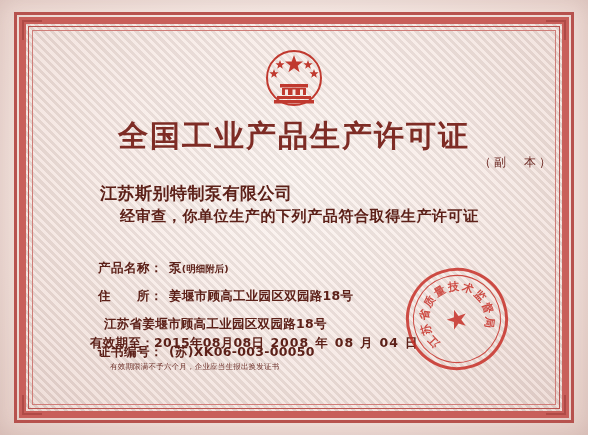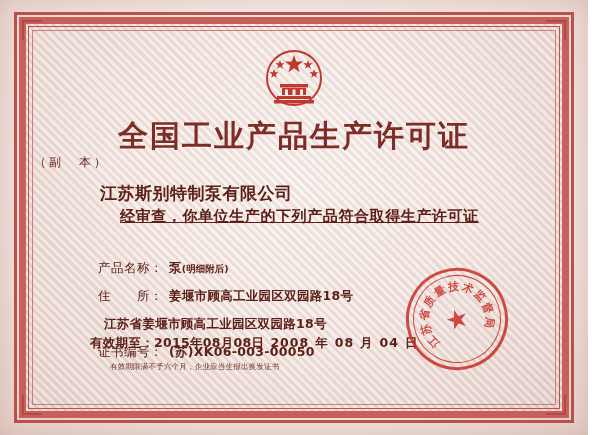--- a/index.html
+++ b/index.html
@@ -125,21 +125,21 @@
     font-weight: bold;
     letter-spacing: 2px;
     color: #7e2c25;
     text-shadow: 0 1px 0 rgba(255,255,255,0.45);
   }
   .subtitle {
     position: absolute;
     top: 122px;
     left: 0;
     right: 0;
-    text-align: left;
+    text-align: right;
     font-size: 12px;
     color: #6d2a24;
     letter-spacing: 3px;
   }
 
   .company {
     position: absolute;
     top: 150px;
     left: 66px;
     font-size: 17px;
@@ -151,41 +151,40 @@
   .statement {
     position: absolute;
     top: 172px;
     left: 62px;
     right: 46px;
     font-size: 15px;
     font-weight: bold;
     line-height: 1.62;
     color: #5c2018;
     letter-spacing: 0.6px;
-    text-decoration: underline;
   }
   .statement .line1 { text-indent: 24px; display: block; }
   .statement .line2 { display: block; }
 
   .fields {
     position: absolute;
     top: 228px;
     left: 64px;
     right: 40px;
     font-size: 12.5px;
     color: #5c2018;
   }
   .field-row {
     display: flex;
     align-items: baseline;
     margin-bottom: 11px;
     white-space: nowrap;
   }
   .field-label {
-    font-weight: normal;
+    font-weight: bold;
     letter-spacing: 0.5px;
   }
   .field-value {
     font-weight: bold;
     margin-left: 6px;
     letter-spacing: 0.3px;
   }
   .field-note {
     font-weight: bold;
     font-size: 9.5px;

